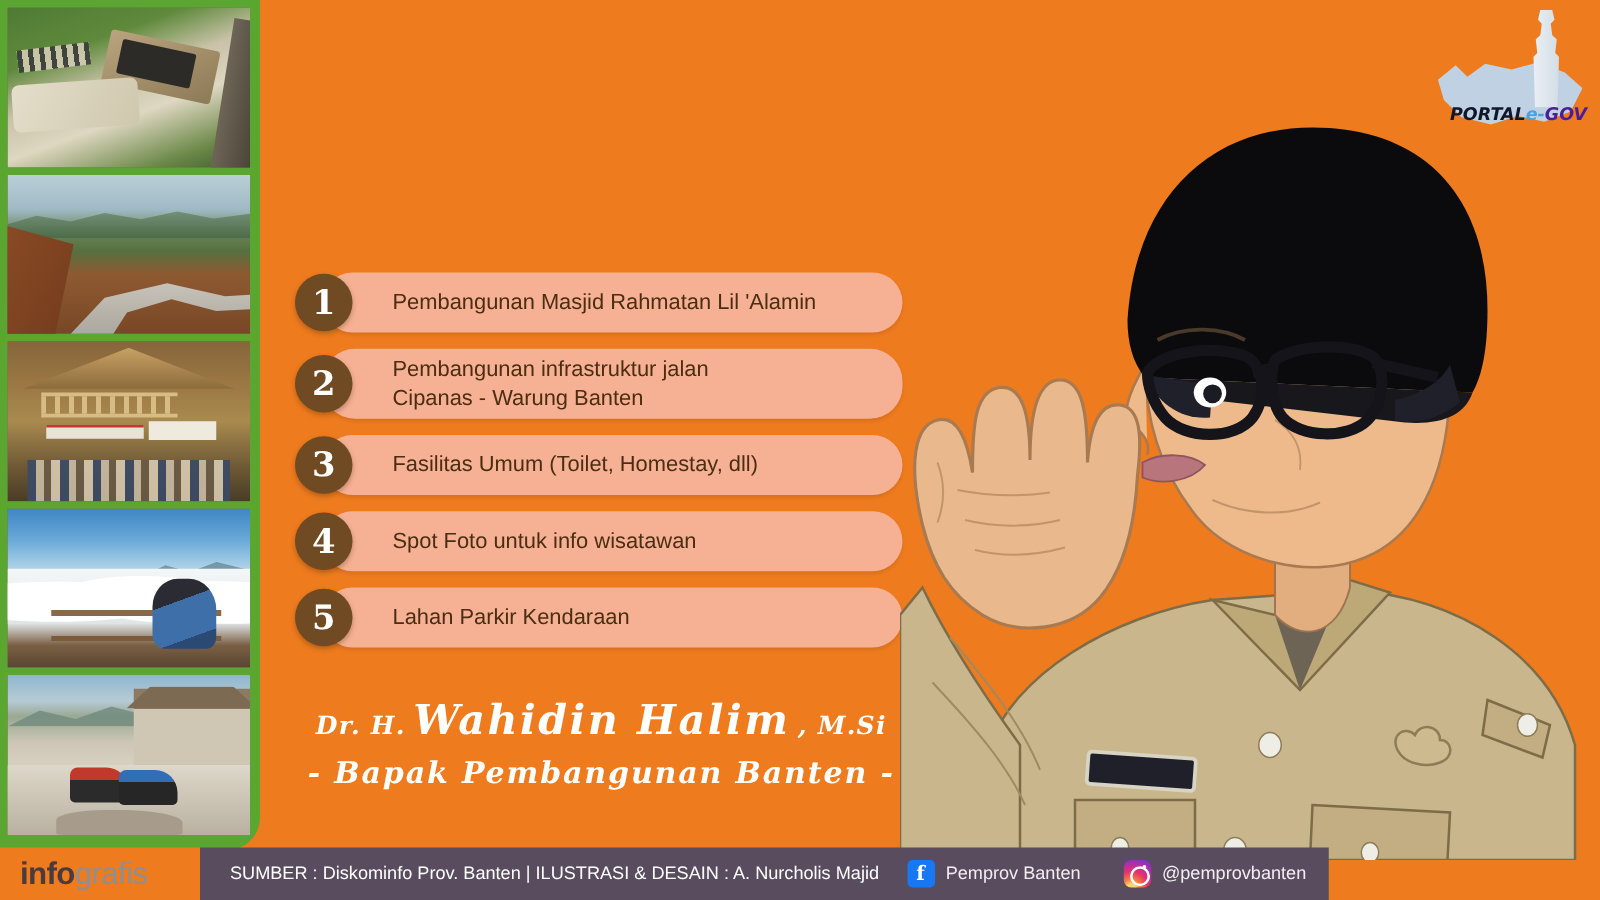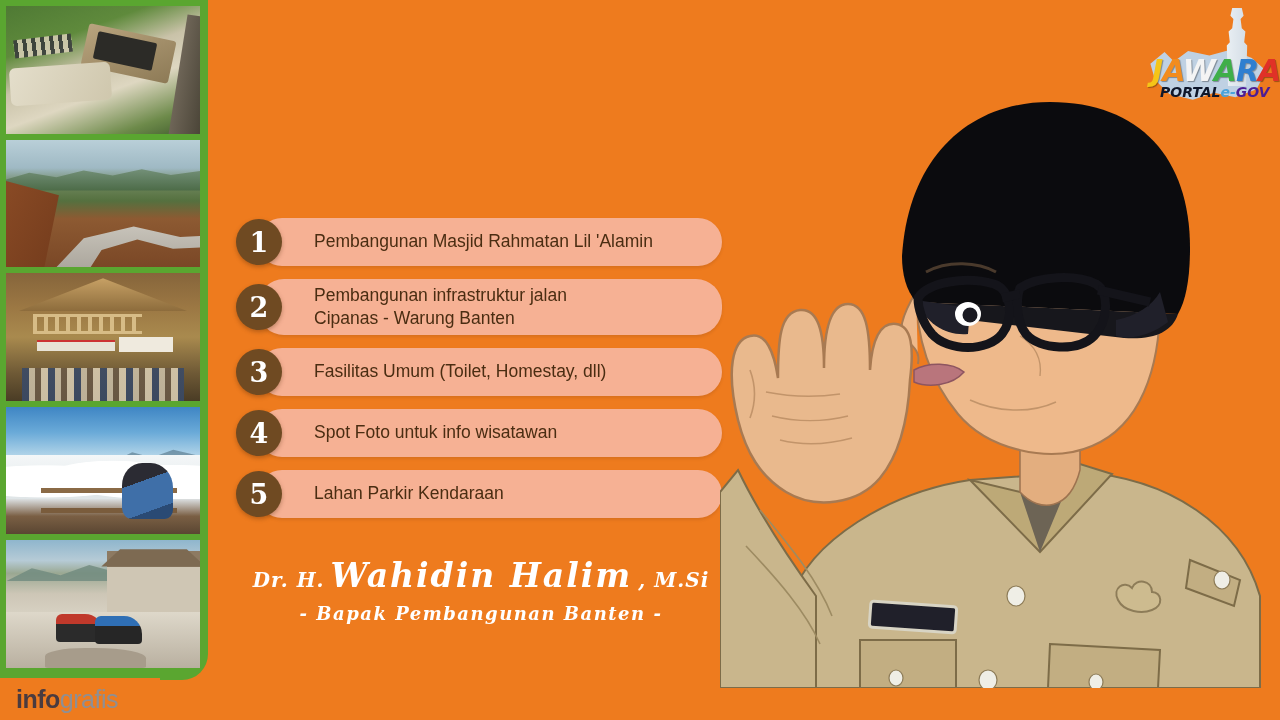--- a/index.html
+++ b/index.html
@@ -193,21 +193,21 @@
   }
   .sig-line1 .big {
     font-size: 33px;
     letter-spacing: 2px;
     margin: 0 6px;
   }
   .sig-line2 {
     font-family: "DejaVu Serif", serif;
     font-style: italic;
     font-weight: 700;
-    font-size: 18px;
+    font-size: 24px;
     letter-spacing: 1.5px;
     margin-top: 8px;
     white-space: nowrap;
   }
 
   
   #logo {
     position: absolute;
     right: 8px; top: 8px;
     width: 128px; height: 104px;
@@ -393,23 +393,20 @@
   <div id="signature">
     <div class="sig-line1">
       <span>Dr. H.</span><span class="big">Wahidin Halim</span><span>, M.Si</span>
     </div>
     <div class="sig-line2">- Bapak Pembangunan Banten -</div>
   </div>
 
   <div id="logo">
     <div class="map"></div>
     <div class="tower"></div>
-    <div class="word">
-      <span>J</span><span>A</span><span>W</span><span>A</span><span>R</span><span>A</span>
-    </div>
     <div class="sub">
       <span class="a">PORTAL</span><span class="b">e-</span><span class="c">GOV</span>
     </div>
   </div>
 
   <svg id="person" viewBox="0 0 560 648" preserveAspectRatio="xMidYMax meet">
 
     <path d="M70 648 L70 560 C90 500 170 452 250 440 L360 432 C450 438 520 486 540 556 L540 648 Z" fill="#c9b68c" stroke="#7d6c48" stroke-width="2"></path>
 
     <path d="M250 440 L320 512 L392 434 L360 424 L300 452 Z" fill="#bda977" stroke="#7d6c48" stroke-width="2"></path>
@@ -479,15 +476,28 @@
 
     <path d="M398 560 C392 548 404 540 412 548 C416 538 432 540 432 552 C442 552 444 566 432 570
              C422 574 404 572 398 560 Z" fill="#cdbb8f" stroke="#8d7c58" stroke-width="2"></path>
   </svg>
 
   <div id="footer">
     <div id="footer-logo">
       <span class="info">info</span>
         <span class="grafis">grafis</span>
     </div>
+    <div id="footer-bar">
+      <div id="credits">SUMBER : Diskominfo Prov. Banten  |  ILUSTRASI &amp; DESAIN : A. Nurcholis Majid</div>
+      <div id="socials">
+        <div class="social">
+          <span class="fb-icon">f</span>
+          <span>Pemprov Banten</span>
+        </div>
+        <div class="social">
+          <span class="ig-icon"></span>
+          <span>@pemprovbanten</span>
+        </div>
+      </div>
+    </div>
   </div>
 
 </div>
 
 </body></html>

